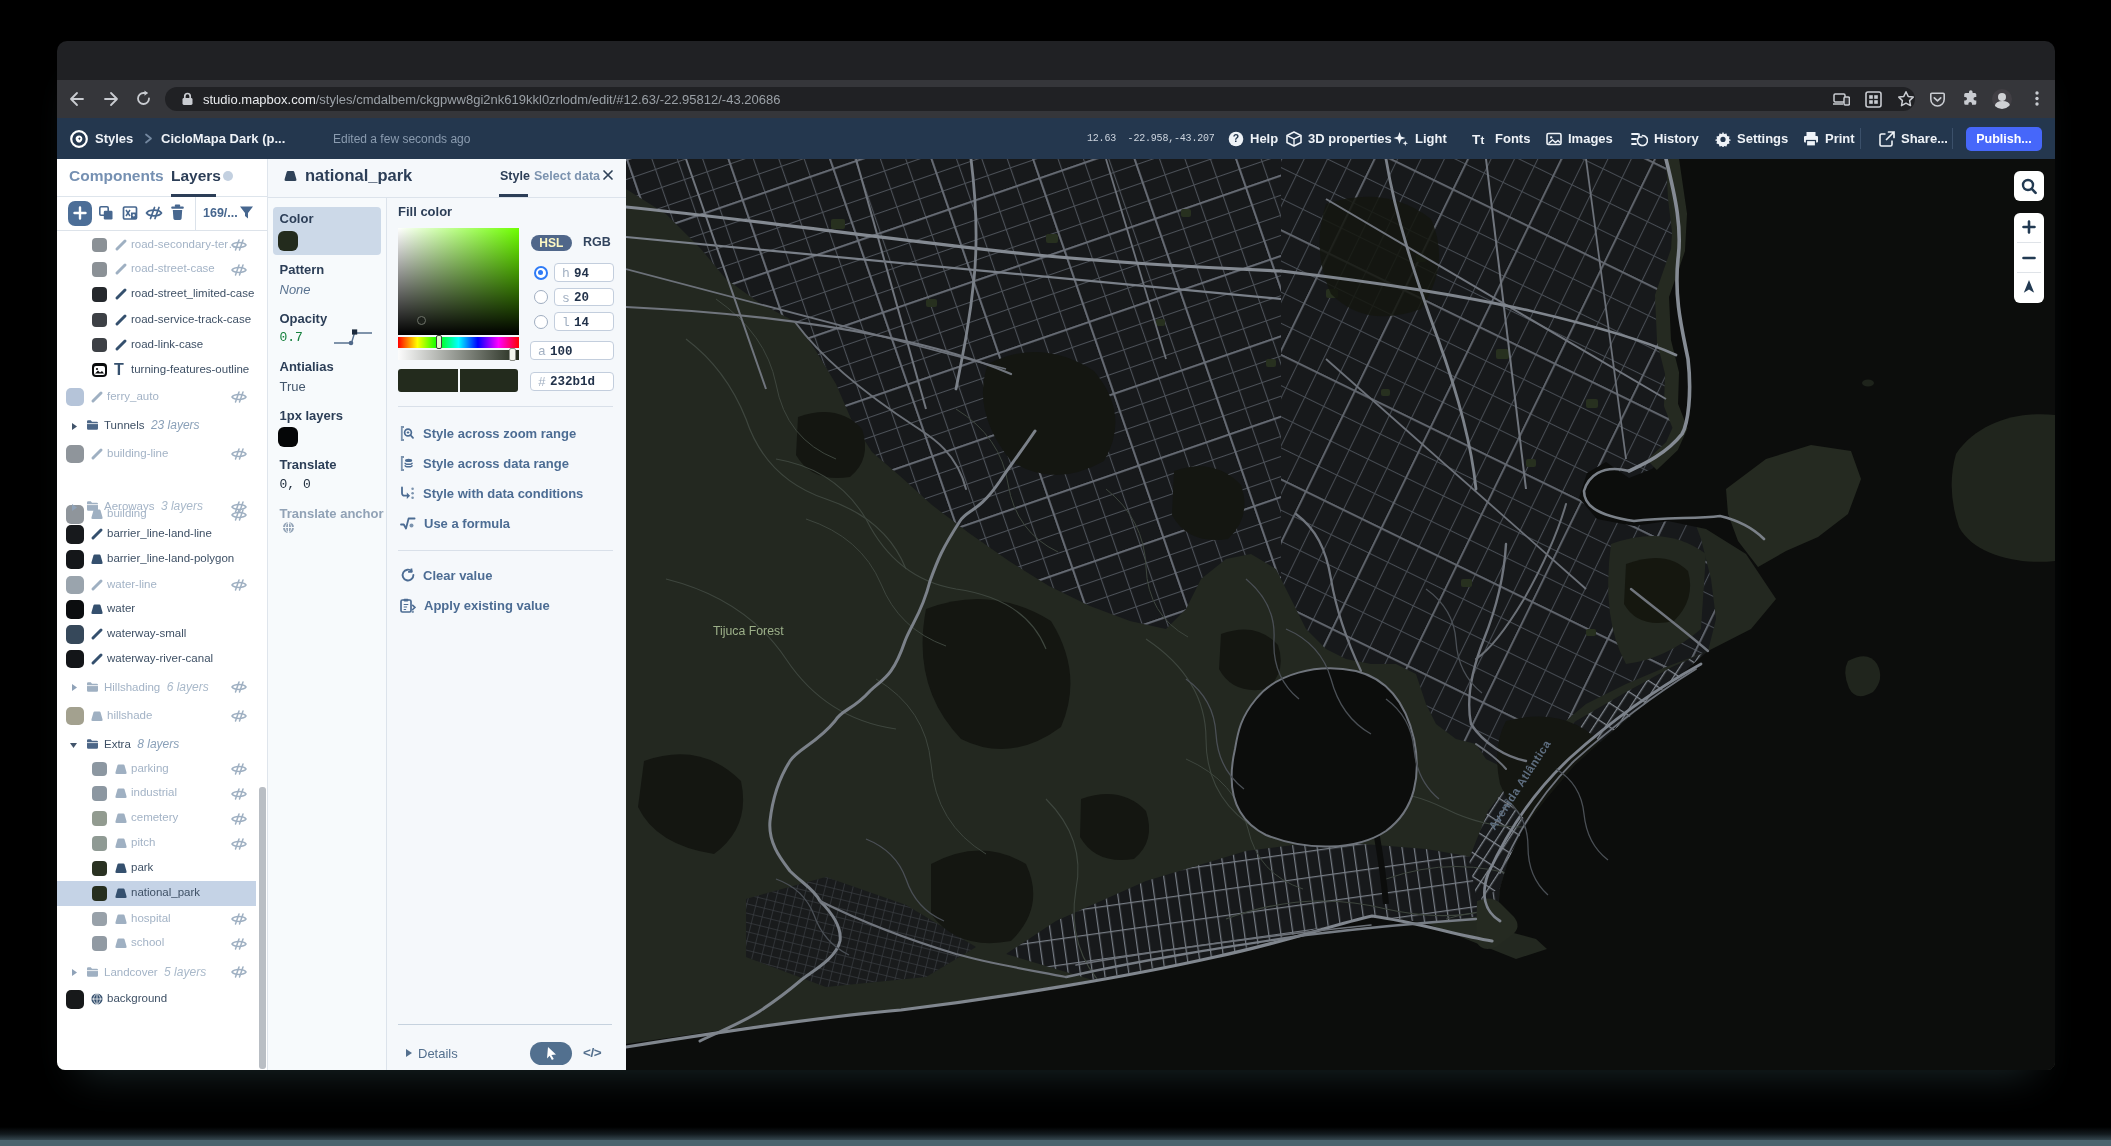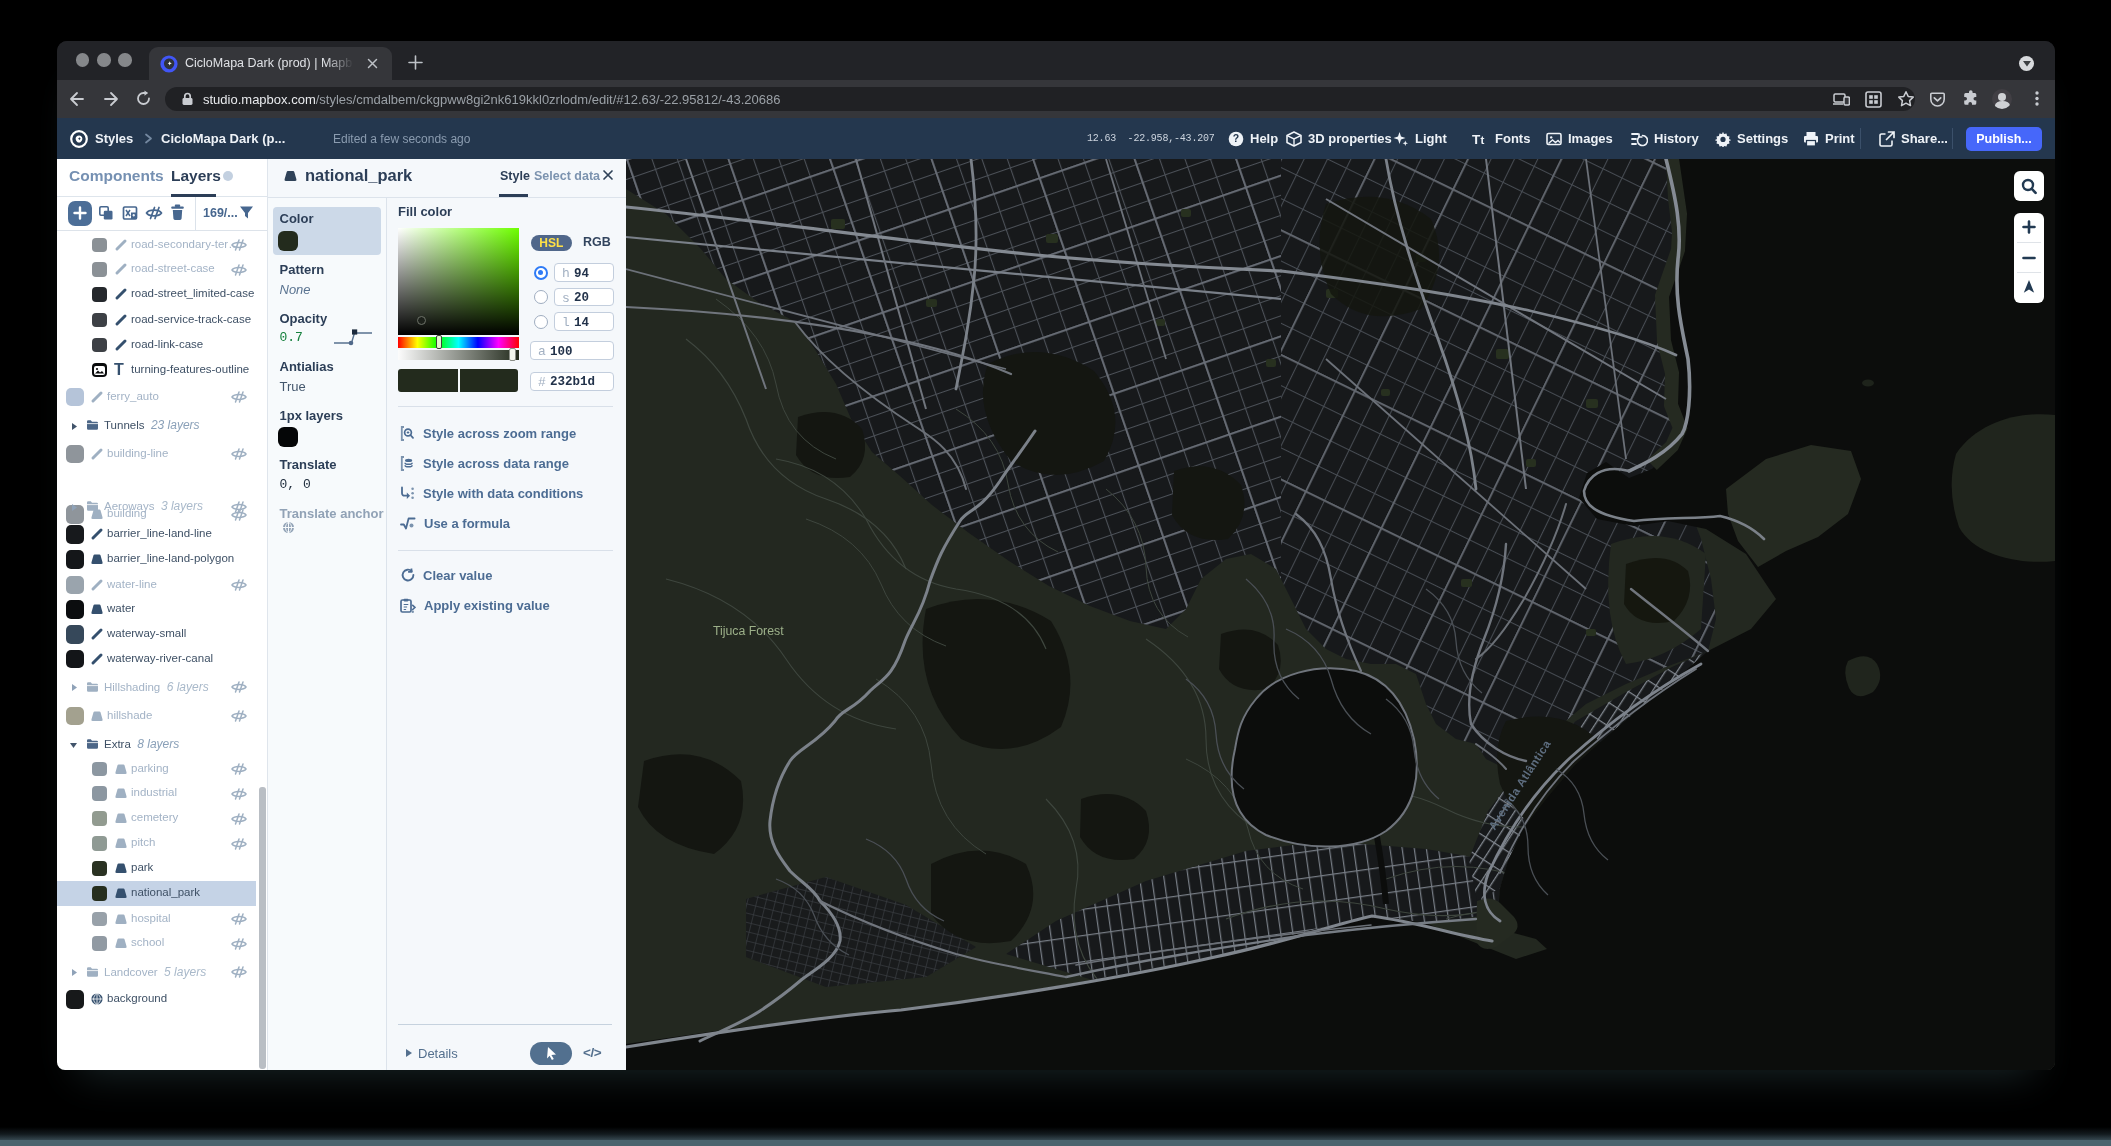--- a/index.html
+++ b/index.html
@@ -42,44 +42,20 @@
   .inp span { position:absolute; left:7px; top:2px; color:#a2b0c2; font-family:"Liberation Mono",monospace; }
   .inp b { position:absolute; left:19px; top:2.5px; color:#22324a; font-weight:600; font-size:12.5px; font-family:"Liberation Mono",monospace; }
   .lnk { position:absolute; left:132px; display:flex; align-items:center; gap:8px; }
   .lnk span { font-size:13px; font-weight:700; color:#4c6c93; }
   svg { display:block; }
   .ic { position:absolute; }
 </style>
 </head>
 <body>
 <div id="win">
-  <div id="tabbar">
-    <div class="light" style="left:18.5px"></div>
-    <div class="light" style="left:40px"></div>
-    <div class="light" style="left:61px"></div>
-    <div id="tab">
-      <svg class="ic" style="left:11px;top:7.5px" width="18" height="18" viewBox="0 0 18 18">
-        <circle cx="9" cy="9" r="8.6" fill="#4156f6"></circle>
-        <path d="M9.2 3.6c2.9 0 5.1 2.2 5.1 4.9 0 3.5-3.2 5.8-5.1 5.8-1 0-2.4-.6-3.5-1.7C4.6 11.5 4 10.2 4 8.5 4 5.8 6.3 3.6 9.2 3.6z" fill="#2f333a"></path>
-        <path d="M9.7 6.2l.6 1.5 1.5.6-1.5.6-.6 1.5-.6-1.5-1.5-.6 1.5-.6z" fill="#fff"></path>
-      </svg>
-      <div id="tabtitle">CicloMapa Dark (prod) | Mapbo</div>
-      <svg class="ic" style="left:218px;top:11px" width="11" height="11" viewBox="0 0 11 11">
-          <path d="M1.5 1.5 9.5 9.5M9.5 1.5 1.5 9.5" stroke="#bdc1c6" stroke-width="1.5" stroke-linecap="round"></path>
-        </svg>
-    </div>
-    <svg class="ic" style="left:351px;top:14px" width="15" height="15" viewBox="0 0 15 15">
-        <path d="M7.5 1v13M1 7.5h13" stroke="#bdc1c6" stroke-width="1.6" stroke-linecap="round"></path>
-      </svg>
-    <div class="abs" style="left:1962px;top:15px;width:15px;height:15px;border-radius:50%;background:#d8dadd">
-        <svg style="position:absolute;left:3.5px;top:5px" width="8" height="6" viewBox="0 0 8 6">
-          <path d="M0 0h8L4 5.5z" fill="#3d4043"></path>
-        </svg>
-      </div>
-  </div>
   <div id="urlbar">
     <svg class="ic" style="left:12px;top:11px" width="17" height="16" viewBox="0 0 17 16">
         <path d="M10 2 4 8l6 6M4 8h12" stroke="#c9ccd1" stroke-width="1.8" stroke-linecap="round" stroke-linejoin="round" fill="none" transform="translate(-2,0)"></path>
       </svg>
     <svg class="ic" style="left:45px;top:11px" width="17" height="16" viewBox="0 0 17 16">
         <path d="M7 2l6 6-6 6M1 8h12" stroke="#c9ccd1" stroke-width="1.8" stroke-linecap="round" stroke-linejoin="round" fill="none" transform="translate(2,0)"></path>
       </svg>
     <svg class="ic" style="left:78px;top:10px" width="17" height="17" viewBox="0 0 17 17">
         <path d="M14 8.5A5.5 5.5 0 1 1 8.5 3h3" stroke="#c9ccd1" stroke-width="1.8" fill="none" stroke-linecap="round"></path>
         <path d="M9.5 0.5 13 3 9.5 5.8z" fill="#c9ccd1"></path>
@@ -582,21 +558,21 @@
       <div class="abs" style="left:19px;top:88px;width:9px;height:9px;border-radius:50%;background:#1d211b;border:1.6px solid #6d7269"></div>
     </div>
     <div class="abs" style="left:130px;top:177.5px;width:121px;height:11px;background:linear-gradient(90deg,#f00 0%,#ff0 16%,#0f0 33%,#0ff 50%,#00f 66%,#f0f 83%,#f00 100%)">
       <div class="abs" style="left:38px;top:-2px;width:6px;height:14.5px;border-radius:2px;background:#e4f4cf;border:1px solid #3c3f38"></div>
     </div>
     <div class="abs" style="left:130px;top:190.5px;width:121px;height:10px;background:linear-gradient(90deg,#fcfcfc,#232b1d)">
       <div class="abs" style="left:111px;top:-2px;width:6.5px;height:13.5px;border-radius:2px;background:#f2f5ee;border:1px solid #8a8d86"></div>
     </div>
     <div class="abs" style="left:129.7px;top:210px;width:60.5px;height:23px;background:#232b1d;border-radius:3px 0 0 3px"></div>
     <div class="abs" style="left:191.5px;top:210px;width:58.5px;height:23px;background:#232b1d;border-radius:0 3px 3px 0"></div>
-    <div class="abs" style="left:263px;top:75.5px;width:40.5px;height:16.5px;border-radius:8.5px;background:#50678a;color:#fde047;font-weight:700;font-size:12px;text-align:center;line-height:16.5px">HSL</div>
+    <div class="abs" style="left:263px;top:75.5px;width:40.5px;height:16.5px;border-radius:8.5px;background:#50678a;color:#fef9c3;font-weight:700;font-size:12px;text-align:center;line-height:16.5px">HSL</div>
     <div class="abs" style="left:315px;top:76px;font-size:12.5px;font-weight:700;color:#32445e">RGB</div>
 
     <div class="abs" style="left:265.5px;top:106.5px;width:14.5px;height:14.5px;border-radius:50%;background:#fff;border:2px solid #2f7bf6">
         <div class="abs" style="left:2.6px;top:2.6px;width:5.4px;height:5.4px;border-radius:50%;background:#2f7bf6"></div>
       </div>
     <div class="abs" style="left:265.5px;top:130.5px;width:14.5px;height:14.5px;border-radius:50%;background:#fff;border:1.5px solid #9fadc0"></div>
     <div class="abs" style="left:265.5px;top:155.5px;width:14.5px;height:14.5px;border-radius:50%;background:#fff;border:1.5px solid #9fadc0"></div>
     <div class="abs inp" style="left:286px;top:104px;width:60px;height:18.5px">
         <span>h</span>
         <b>94</b>

